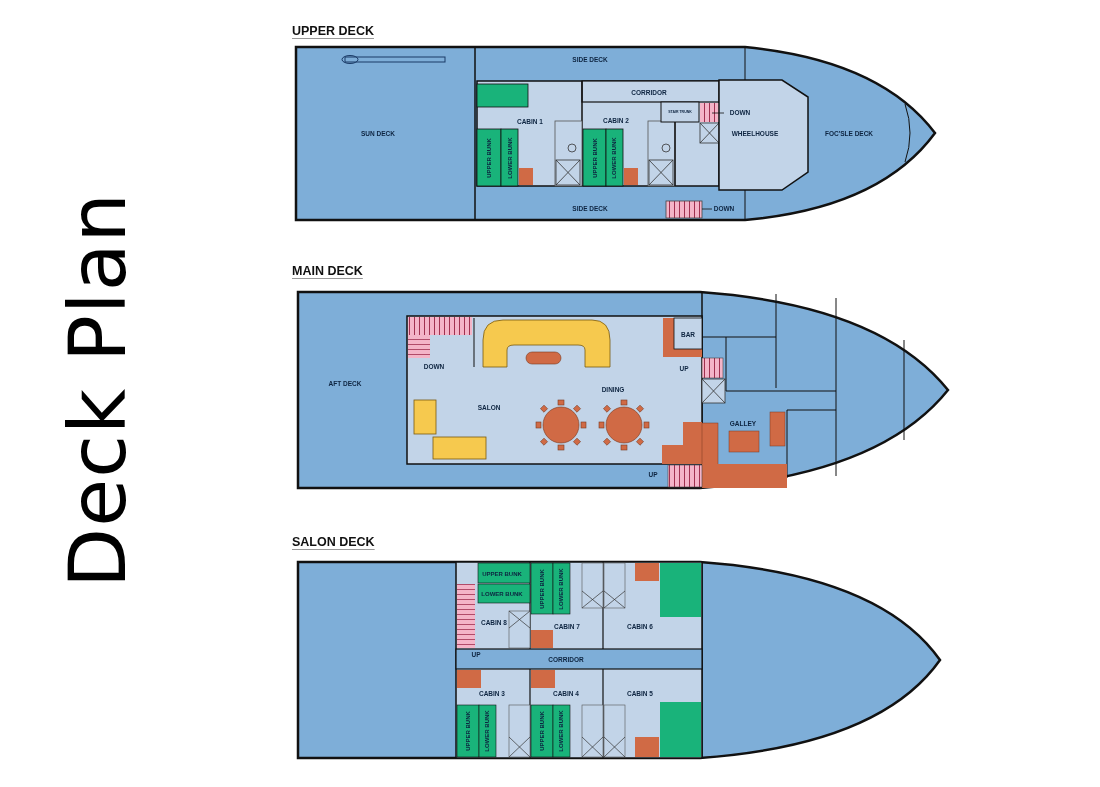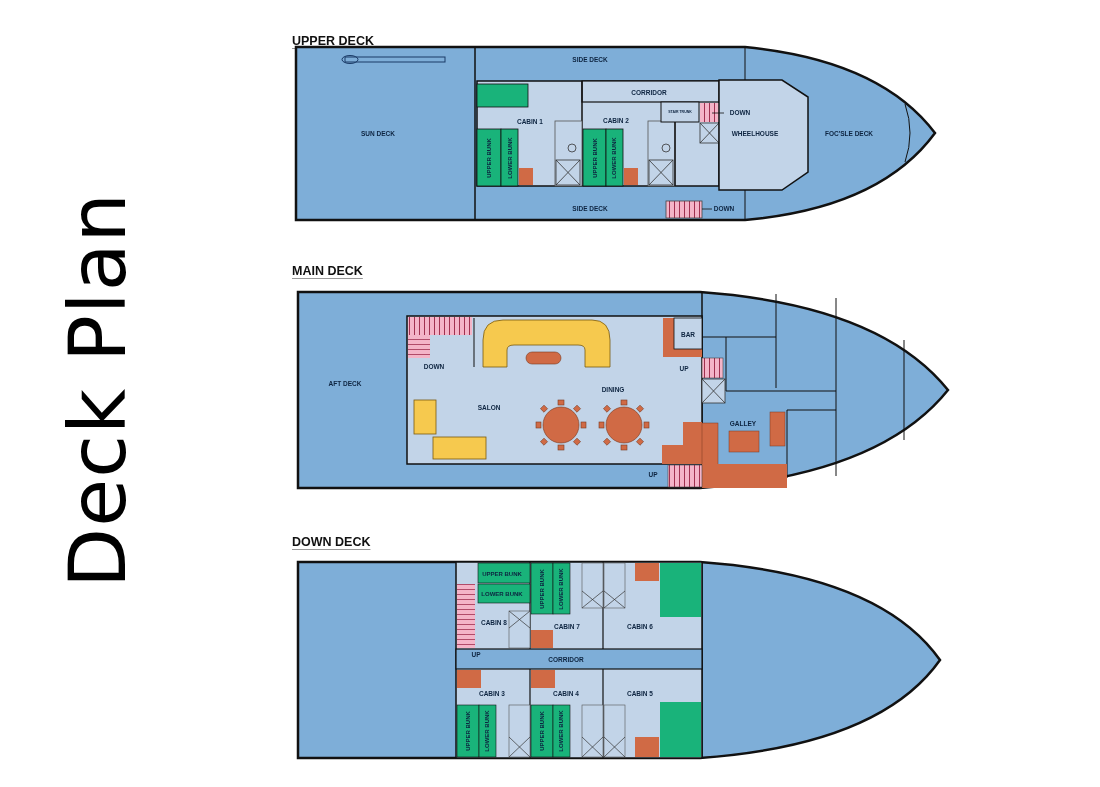--- a/index.html
+++ b/index.html
@@ -11,23 +11,23 @@
   .lbl { font-family:"Liberation Sans", sans-serif; font-weight:bold; fill:#0d2440; font-size:6.5px; text-anchor:middle; dominant-baseline:middle; }
   .lblv { font-family:"Liberation Sans", sans-serif; font-weight:bold; fill:#0d2440; font-size:6px; text-anchor:middle; dominant-baseline:middle; }
 </style>
 </head>
 <body>
 
 <div class="title-vert">
     <span>Deck Plan</span>
   </div>
 
-<div class="deck-heading" style="left:292px;top:34px;">UPPER DECK</div>
+<div class="deck-heading" style="left:292px;top:24px;">UPPER DECK</div>
 <div class="deck-heading" style="left:292px;top:264px;text-align:center;">MAIN DECK</div>
-<div class="deck-heading" style="left:292px;top:535px;">DOWN DECK</div>
+<div class="deck-heading" style="left:292px;top:535px;">SALON DECK</div>
 
 <svg class="deck" width="1100" height="787" viewBox="0 0 1100 787">
   <defs>
     <pattern id="stairs" width="5" height="10" patternUnits="userSpaceOnUse">
       <rect width="5" height="10" fill="#f4b4c8"></rect>
       <line x1="4.5" y1="0" x2="4.5" y2="10" stroke="#a03050" stroke-width="1"></line>
     </pattern>
     <pattern id="stairsH" width="10" height="5" patternUnits="userSpaceOnUse">
       <rect width="10" height="5" fill="#f4b4c8"></rect>
       <line x1="0" y1="4.5" x2="10" y2="4.5" stroke="#a03050" stroke-width="0.8"></line>

